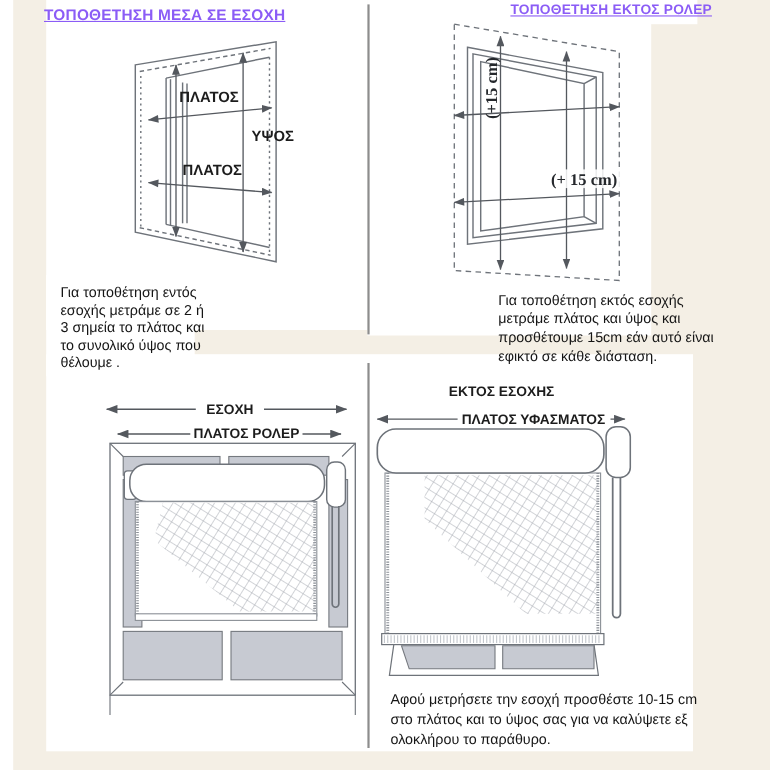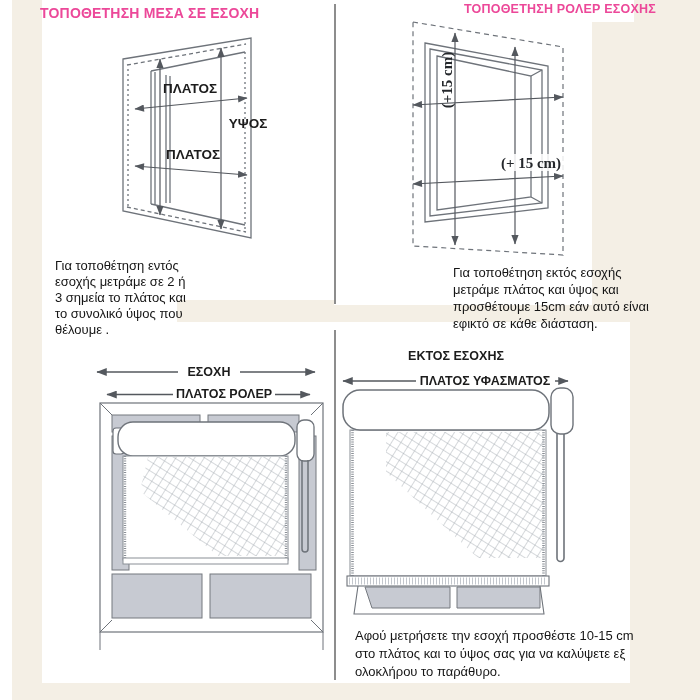--- a/index.html
+++ b/index.html
@@ -1,21 +1,21 @@
 <!DOCTYPE html>
 <html><head>
 <meta charset="utf-8">
 <style>
   html,body{margin:0;padding:0;width:700px;height:700px;background:#ffffff;overflow:hidden;}
   .abs{position:absolute;}
   #stage{position:relative;width:700px;height:700px;font-family:"Liberation Sans",sans-serif;color:#1c1c1c;}
   .cream{background:#f4efe5;}
   .panel{background:#ffffff;}
   .vdivider{width:2px;background:#8d8d8d;}
-  .sec-title{font-weight:700;color:#ec4899;white-space:nowrap;letter-spacing:.2px;}
+  .sec-title{font-weight:700;color:#8b5cf6;white-space:nowrap;letter-spacing:.2px;text-decoration:underline;}
   .caption{font-weight:400;font-size:13px;line-height:16px;color:#151515;white-space:pre-line;}
   .dlabel{font:700 13.5px "Liberation Sans",sans-serif;fill:#1c1c1c;}
   .dlabel-sm{font:700 12.5px "Liberation Sans",sans-serif;fill:#1c1c1c;}
   .seriflabel{font:600 15px "Liberation Serif",serif;fill:#25282c;}
   svg{overflow:visible;}
 </style>
 </head>
 <body>
 
 <div id="stage">
@@ -25,21 +25,21 @@
   <div class="abs panel" style="left:42px;top:0;width:292px;height:300px;"></div>
   <div class="abs panel" style="left:42px;top:250px;width:135px;height:92px;"></div>
   <div class="abs panel" style="left:334px;top:0;width:300px;height:22px;"></div>
   <div class="abs panel" style="left:334px;top:0;width:258px;height:305px;"></div>
   <div class="abs panel" style="left:42px;top:322px;width:588px;height:361px;"></div>
 
   <div class="abs vdivider" style="left:334px;top:4px;height:300px;"></div>
   <div class="abs vdivider" style="left:334px;top:330px;height:350px;"></div>
 
   <div class="abs sec-title" style="left:40px;top:5px;font-size:14px;">ΤΟΠΟΘΕΤΗΣΗ ΜΕΣΑ ΣΕ ΕΣΟΧΗ</div>
-  <div class="abs sec-title" style="left:464px;top:2px;font-size:12.5px;">ΤΟΠΟΘΕΤΗΣΗ ΡΟΛΕΡ ΕΣΟΧΗΣ</div>
+  <div class="abs sec-title" style="left:464px;top:2px;font-size:12.5px;">ΤΟΠΟΘΕΤΗΣΗ ΕΚΤΟΣ ΡΟΛΕΡ</div>
 
   <svg class="abs" style="left:93px;top:25px;" width="190" height="235" viewBox="0 0 190 235">
     <defs>
       <marker id="tl-ae" markerWidth="9" markerHeight="7" refX="7.5" refY="3" orient="auto">
           <path d="M0,0 L8,3 L0,6 Z" fill="#54585e"></path>
         </marker>
       <marker id="tl-as" markerWidth="9" markerHeight="7" refX="0.5" refY="3" orient="auto">
           <path d="M8,0 L0,3 L8,6 Z" fill="#54585e"></path>
         </marker>
     </defs>

